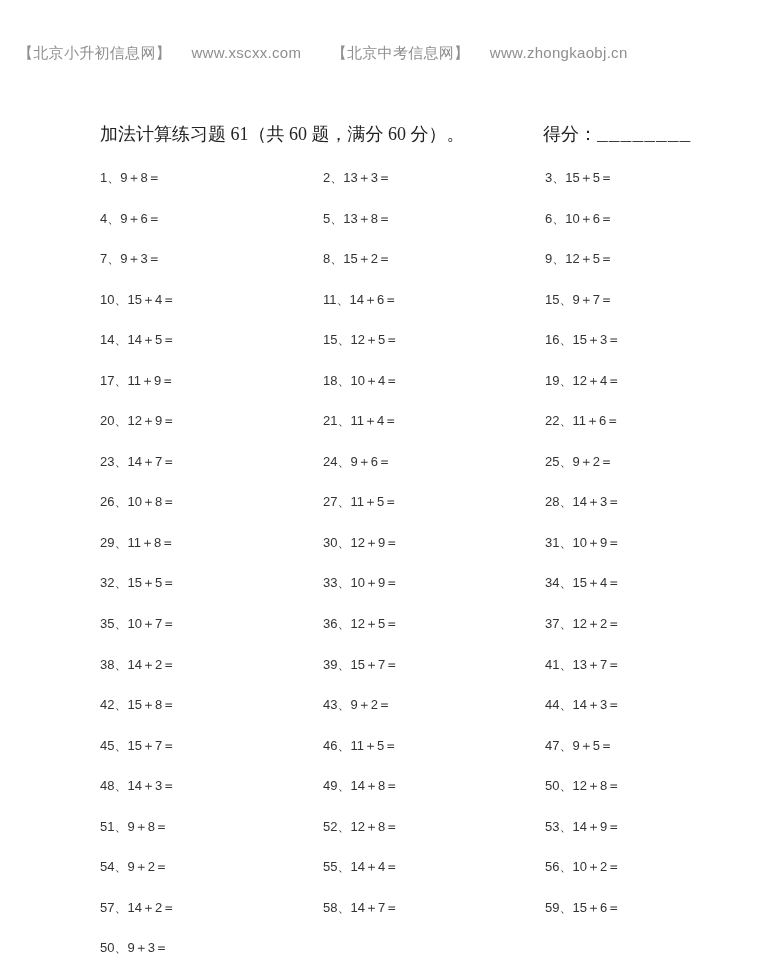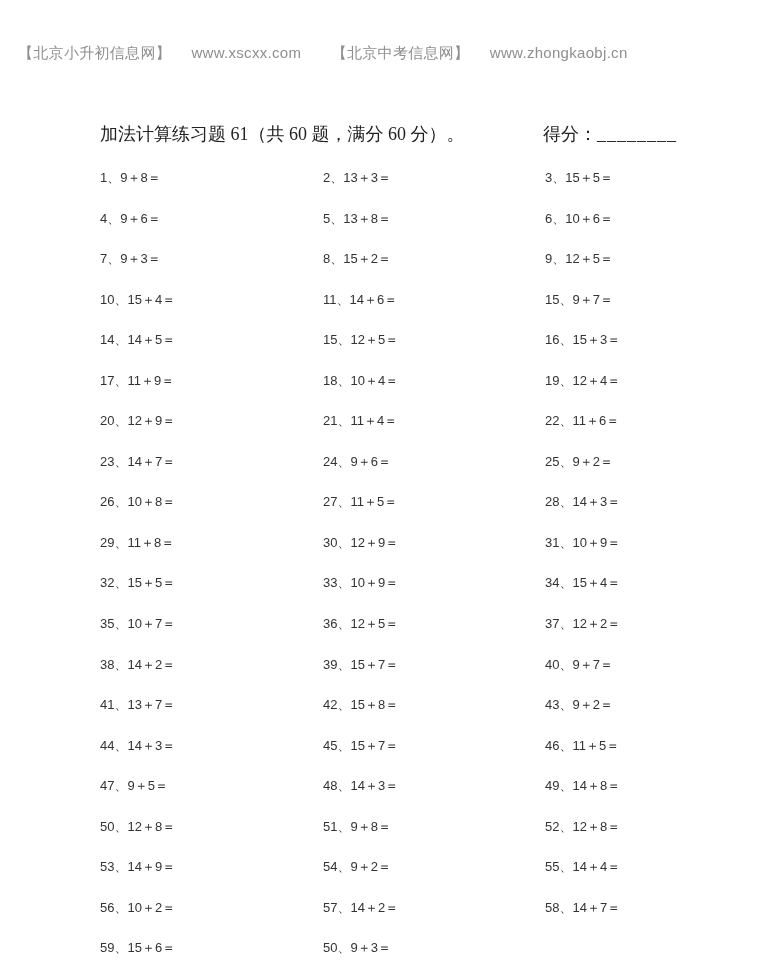--- a/index.html
+++ b/index.html
@@ -44,21 +44,21 @@
     top: 0;
     font-family: "Liberation Serif", serif;
     font-size: 18px;
     color: #222222;
     white-space: nowrap;
   }
   .score {
     position: absolute;
     left: 543px;
     top: 0;
-    font-family: Liberation Serif, serif;
+    font-family: Liberation Mono, monospace;
     font-size: 18px;
     color: #222222;
     white-space: nowrap;
   }
   .score .blank {
     letter-spacing: 1px;
   }
   .grid {
     position: absolute;
     top: 131px;
@@ -124,21 +124,20 @@
       <div class="problem">30、12＋9＝</div>
       <div class="problem">31、10＋9＝</div>
       <div class="problem">32、15＋5＝</div>
       <div class="problem">33、10＋9＝</div>
       <div class="problem">34、15＋4＝</div>
       <div class="problem">35、10＋7＝</div>
       <div class="problem">36、12＋5＝</div>
       <div class="problem">37、12＋2＝</div>
       <div class="problem">38、14＋2＝</div>
       <div class="problem">39、15＋7＝</div>
-      <div class="problem">40、9＋7＝</div>
       <div class="problem">41、13＋7＝</div>
       <div class="problem">42、15＋8＝</div>
       <div class="problem">43、9＋2＝</div>
       <div class="problem">44、14＋3＝</div>
       <div class="problem">45、15＋7＝</div>
       <div class="problem">46、11＋5＝</div>
       <div class="problem">47、9＋5＝</div>
       <div class="problem">48、14＋3＝</div>
       <div class="problem">49、14＋8＝</div>
       <div class="problem">50、12＋8＝</div>

